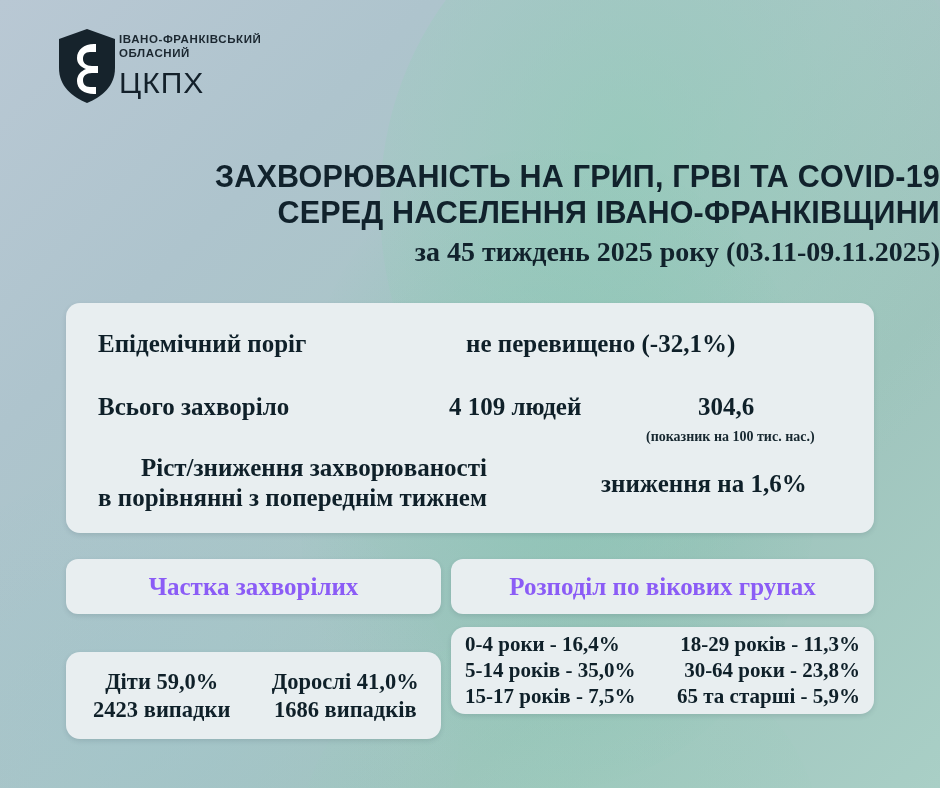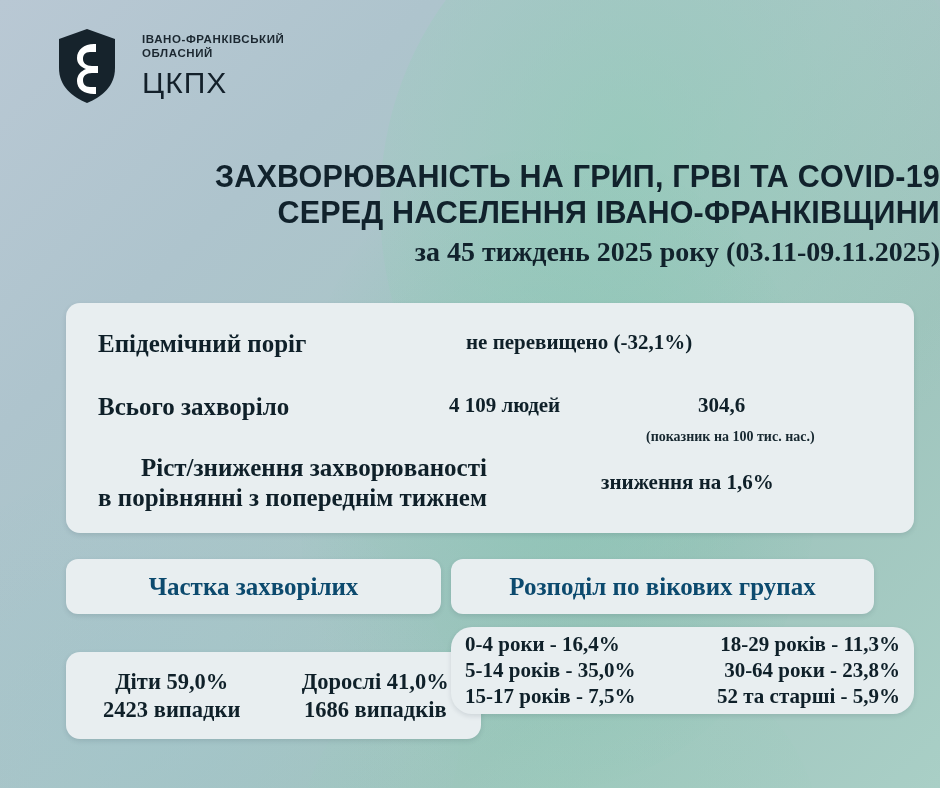--- a/index.html
+++ b/index.html
@@ -57,21 +57,21 @@
     border-radius: 50%;
   }
 
   
   .logo {
     position: absolute;
     left: 56px;
     top: 28px;
     display: flex;
     align-items: flex-start;
-    gap: 24px;
+    gap: 1px;
   }
   .logo-mark {
     width: 62px;
     height: 76px;
     flex: none;
   }
   .logo-text {
     padding-top: 4px;
   }
   .logo-line {
@@ -115,21 +115,20 @@
     line-height: 40px;
     margin-top: 2px;
   }
 
   
   .card {
     position: absolute;
     background: #e8eef0;
     border-radius: 14px;
     box-shadow: 0 2px 5px rgba(30,50,60,0.13);
-    padding-left: 40px;
   }
   .main-card {
     left: 66px;
     top: 303px;
     width: 808px;
     height: 230px;
   }
   .mc-row {
     position: absolute;
     display: flex;
@@ -137,21 +136,21 @@
   }
   .label {
     font-family: "Liberation Serif", serif;
     font-weight: bold;
     font-size: 25px;
     color: #0f2029;
   }
   .value {
     font-family: "Liberation Serif", serif;
     font-weight: bold;
-    font-size: 21px;
+    font-size: 25px;
     color: #0f2029;
   }
   .row-threshold-label { left: 32px; top: 27px; }
   .row-threshold-value { left: 400px; top: 27px; }
   .row-total-label { left: 32px; top: 90px; }
   .row-total-value { left: 383px; top: 90px; }
   .row-total-rate { left: 632px; top: 90px; text-align: center; }
   .note {
     position: absolute;
     left: 580px;
@@ -179,27 +178,27 @@
     display: flex;
     align-items: center;
     justify-content: center;
   }
   .pill-share { left: 66px; top: 559px; width: 375px; height: 55px; }
   .pill-age { left: 451px; top: 559px; width: 423px; height: 55px; }
   .pill-text {
     font-family: "Liberation Serif", serif;
     font-weight: bold;
     font-size: 25px;
-    color: #0c4a6e;
+    color: #8b5cf6;
     text-align: center;
   }
 
   
   .share-card { left: 66px; top: 627px; width: 375px; height: 87px; margin-top: 25px; }
-  .age-card { left: 451px; top: 627px; width: 423px; height: 87px; border-radius: 21px; }
+  .age-card { left: 451px; top: 627px; width: 423px; height: 87px; }
 
   .share-grid {
     position: absolute;
     inset: 0;
     display: grid;
     grid-template-columns: 1fr 1fr;
     align-content: center;
     justify-items: center;
     row-gap: 2px;
     padding: 8px 4px;
@@ -293,16 +292,16 @@
     </div>
   </div>
 
   <div class="card age-card">
     <div class="age-grid">
       <div class="age-cell">0-4 роки - 16,4%</div>
       <div class="age-cell right">18-29 років - 11,3%</div>
       <div class="age-cell">5-14 років - 35,0%</div>
       <div class="age-cell right">30-64 роки - 23,8%</div>
       <div class="age-cell">15-17 років - 7,5%</div>
-      <div class="age-cell right">52 та старші - 5,9%</div>
+      <div class="age-cell right">65 та старші - 5,9%</div>
     </div>
   </div>
 </div>
 
 </body></html>

